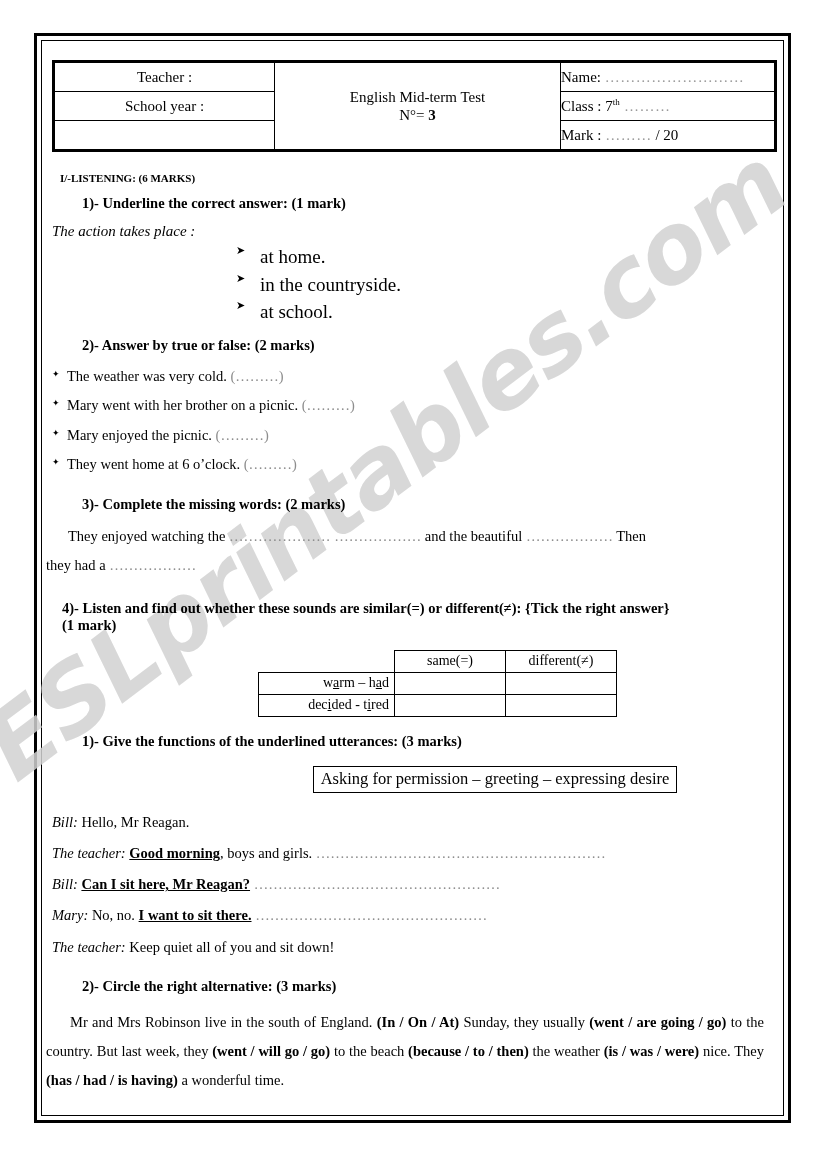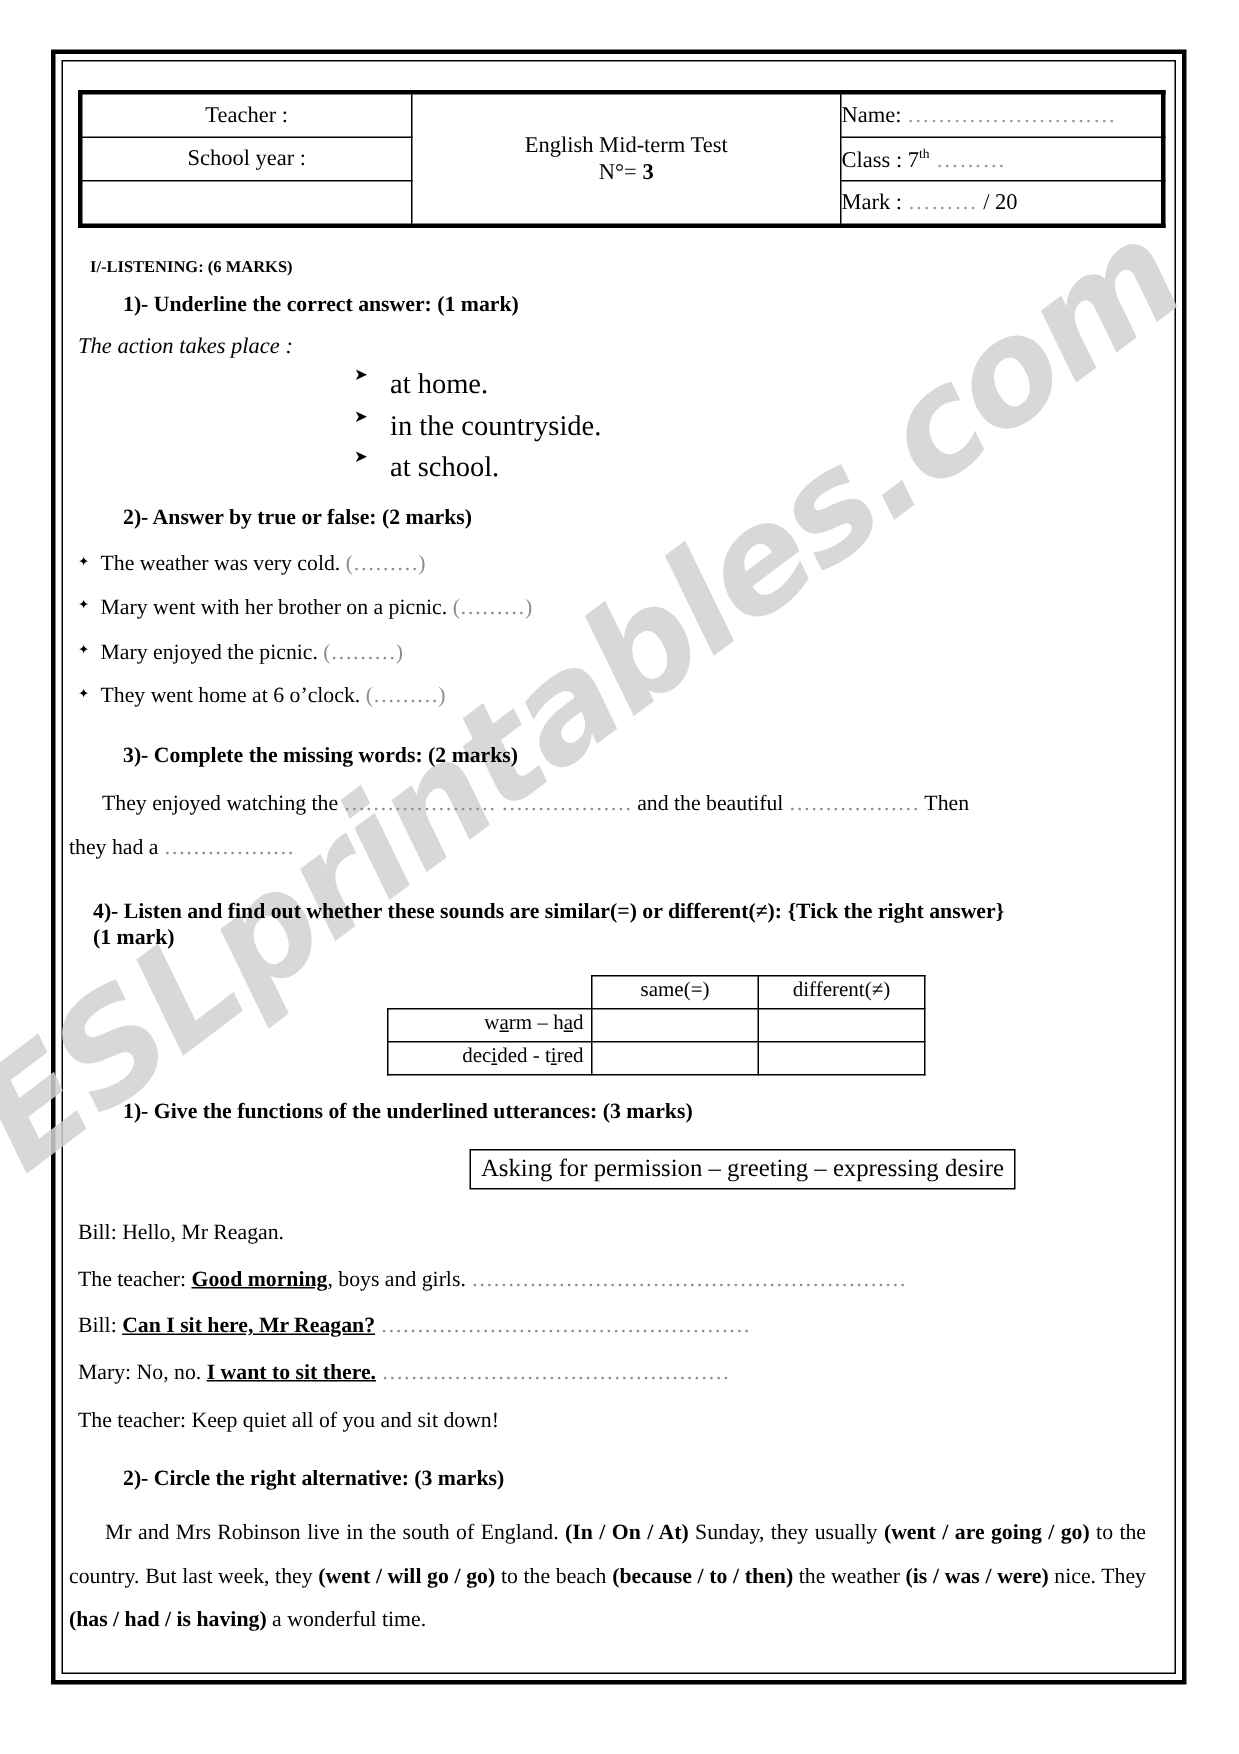--- a/index.html
+++ b/index.html
@@ -187,21 +187,21 @@
     margin: 16px 0 0 0;
   }
   .func-box-wrap { text-align: center; padding-left: 165px; }
 
   
   p.dlg {
     font-size: 14.5px;
     margin: 16px 0 0 6px;
     line-height: 1.05;
   }
-  p.dlg .who { }
+  p.dlg .who { font-style: italic; }
   p.dlg .utt { font-weight: bold; text-decoration: underline; }
 
   
   p.just {
     font-size: 14.5px;
     text-align: justify;
     margin: 13px 0 0 0;
     line-height: 2.0;
     text-indent: 24px;
     width: 718px;

